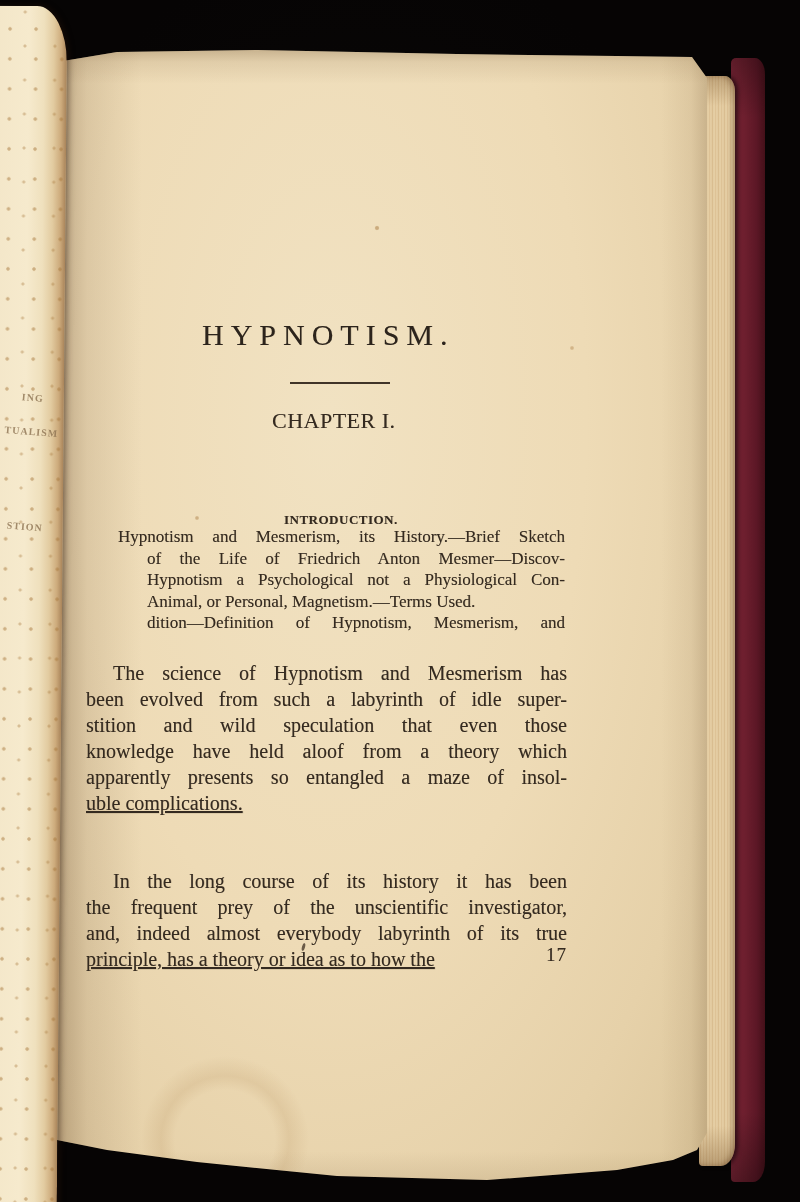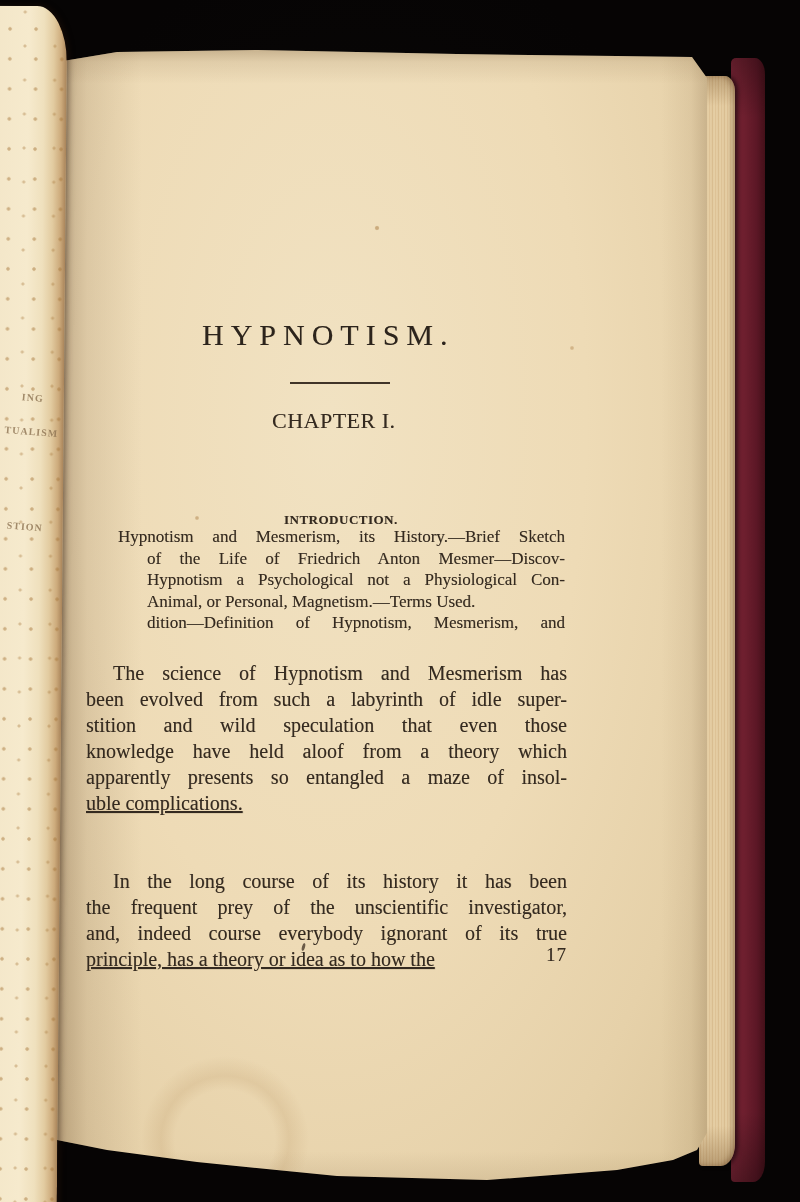--- a/index.html
+++ b/index.html
@@ -157,21 +157,21 @@
           <div class="tl first">The science of Hypnotism and Mesmerism has</div>
           <div class="tl">been evolved from such a labyrinth of idle super-</div>
           <div class="tl">stition and wild speculation that even those</div>
           <div class="tl">knowledge have held aloof from a theory which</div>
           <div class="tl">apparently presents so entangled a maze of insol-</div>
           <div class="tl last">uble complications.</div>
         </div>
       <div class="para para-2">
           <div class="tl first">In the long course of its history it has been</div>
           <div class="tl">the frequent prey of the unscientific investigator,</div>
-          <div class="tl">and, indeed course everybody ignorant of its true</div>
+          <div class="tl">and, indeed almost everybody labyrinth of its true</div>
           <div class="tl last">principle, has a theory or idea as to how the</div>
         </div>
 
       <div class="stray-mark"></div>
       <div class="folio">17</div>
 
     </div>
   </div>
 
 </div>

